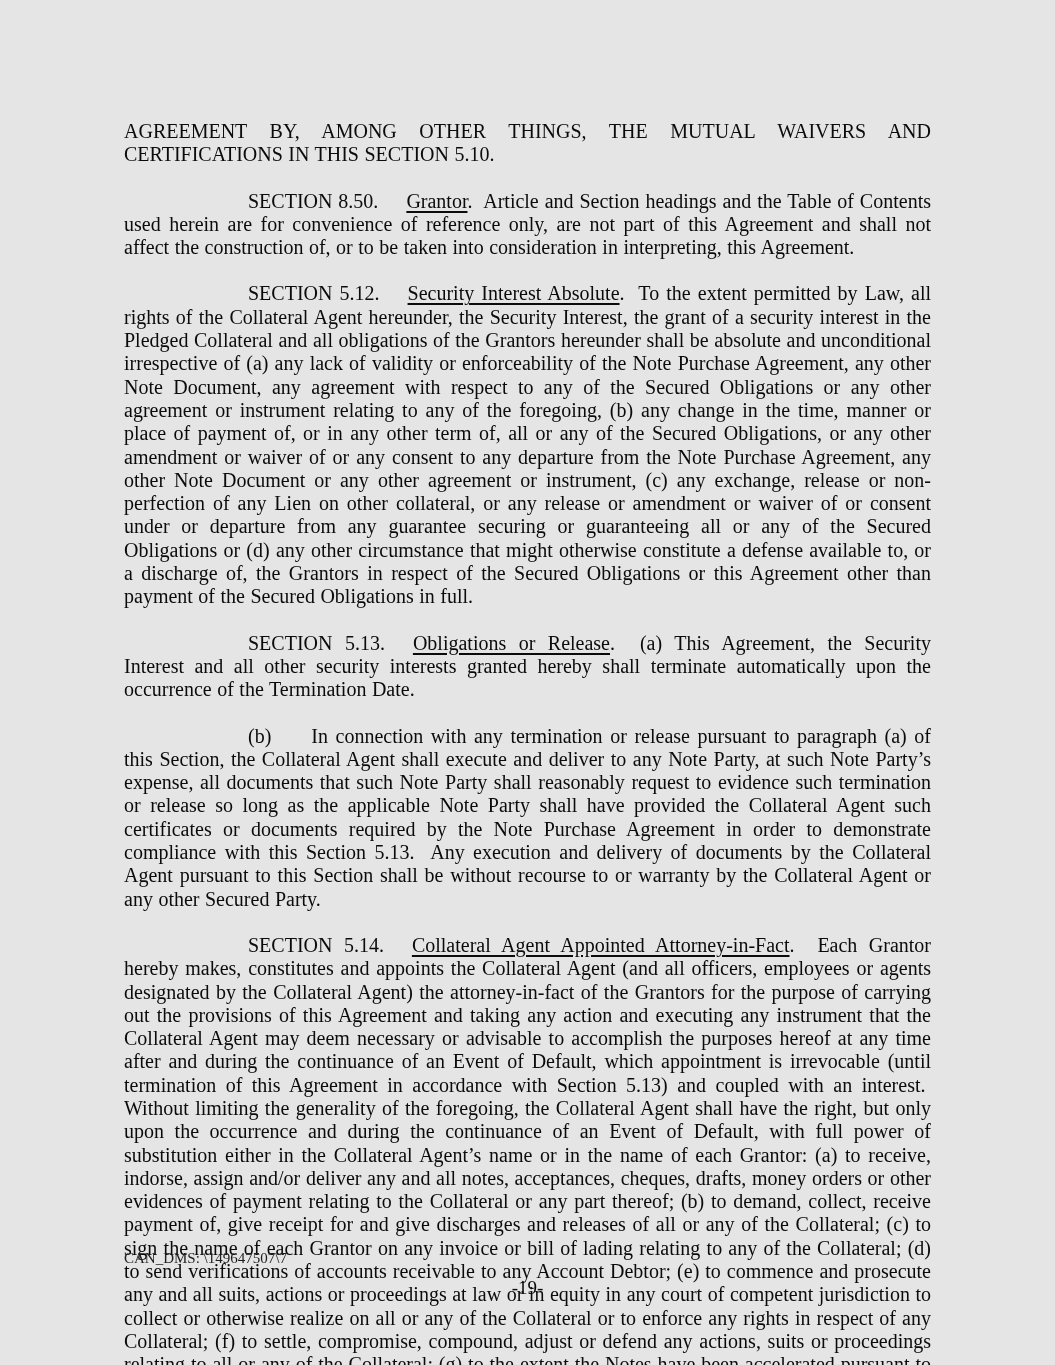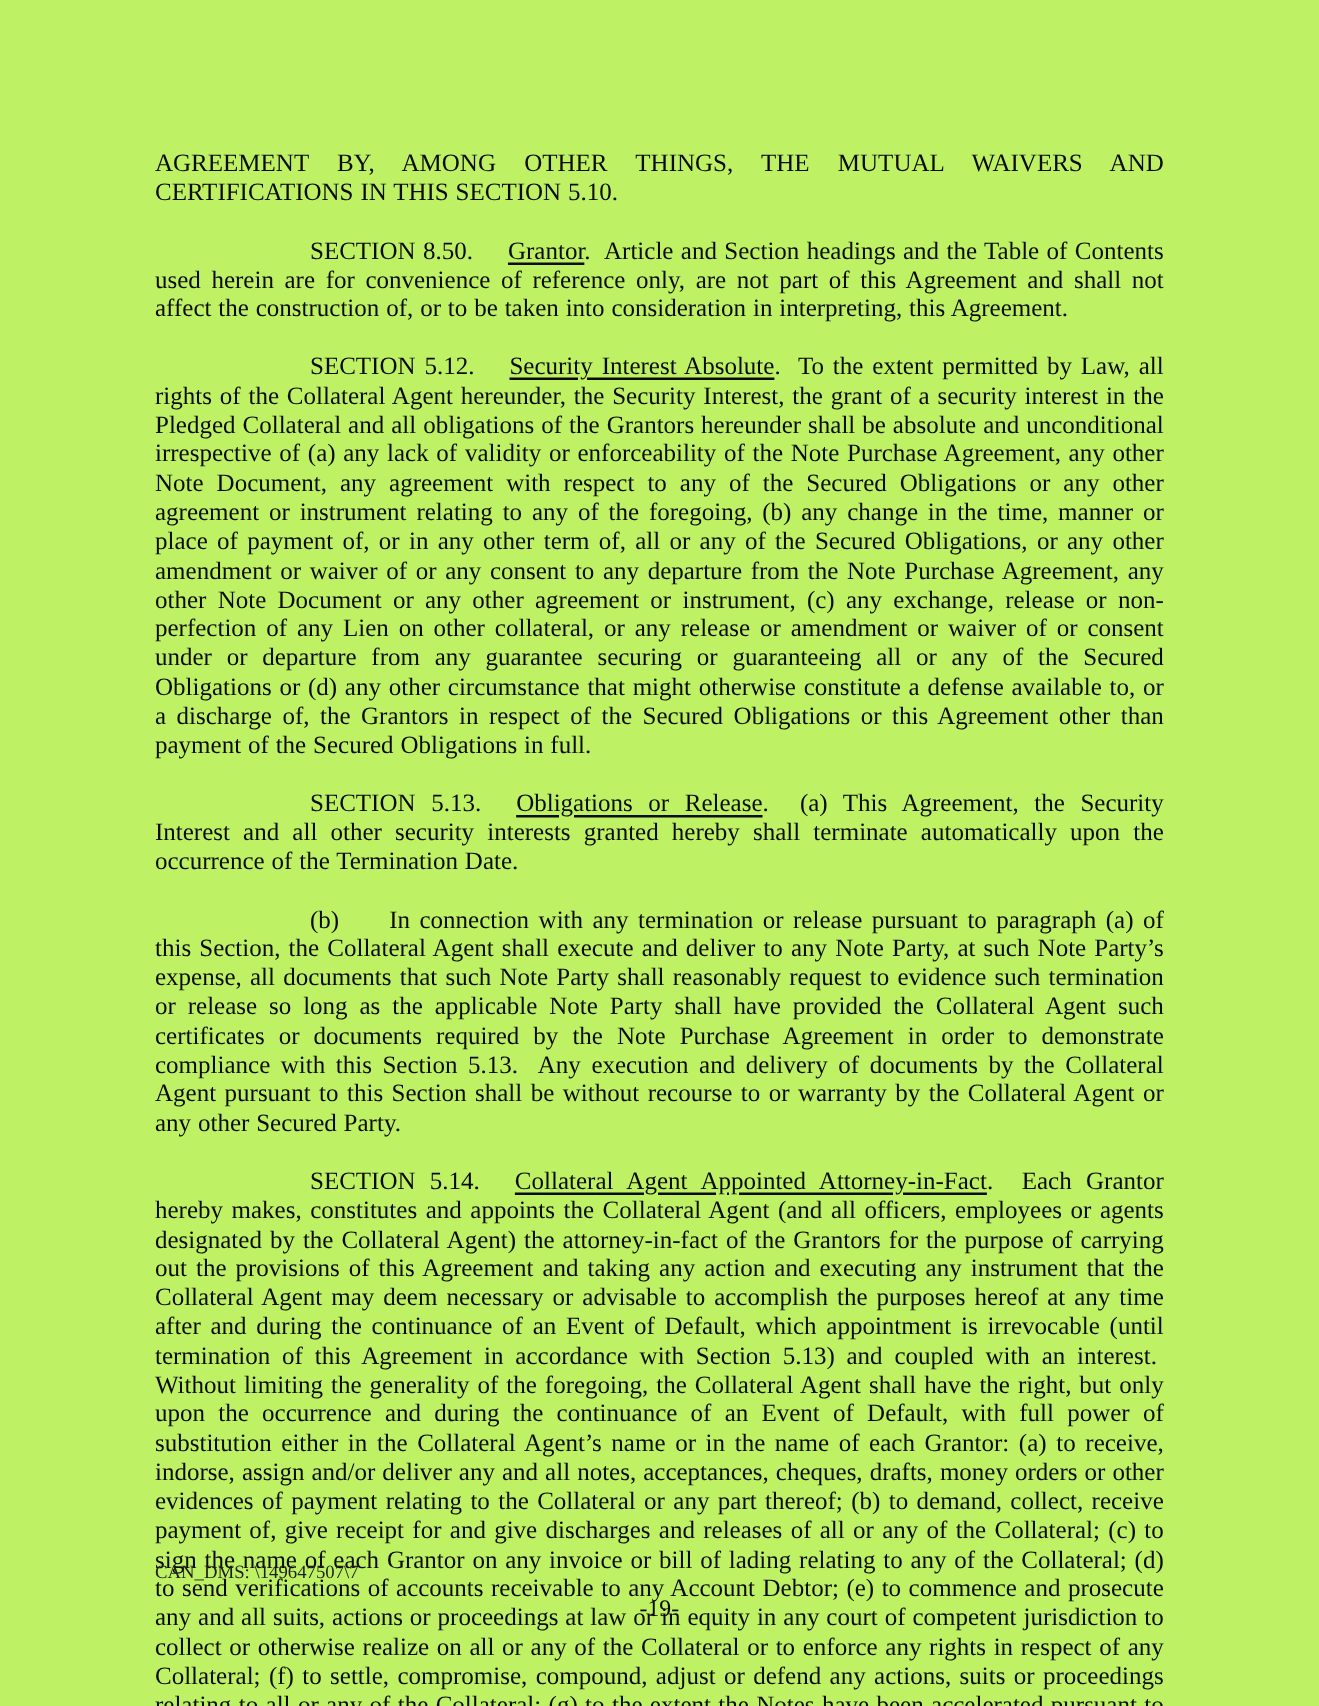--- a/index.html
+++ b/index.html
@@ -4,21 +4,21 @@
 <style>
   html, body {
     margin: 0;
     padding: 0;
     background: #ffffff;
   }
   .page {
     position: relative;
     width: 1055px;
     height: 1365px;
-    background: #bef264;
+    background: #e5e5e5;
     font-family: "Liberation Serif", serif;
     color: #0b0b0b;
     overflow: hidden;
   }
   .content {
     position: absolute;
     left: 124px;
     top: 120px;
     width: 807px;
   }

